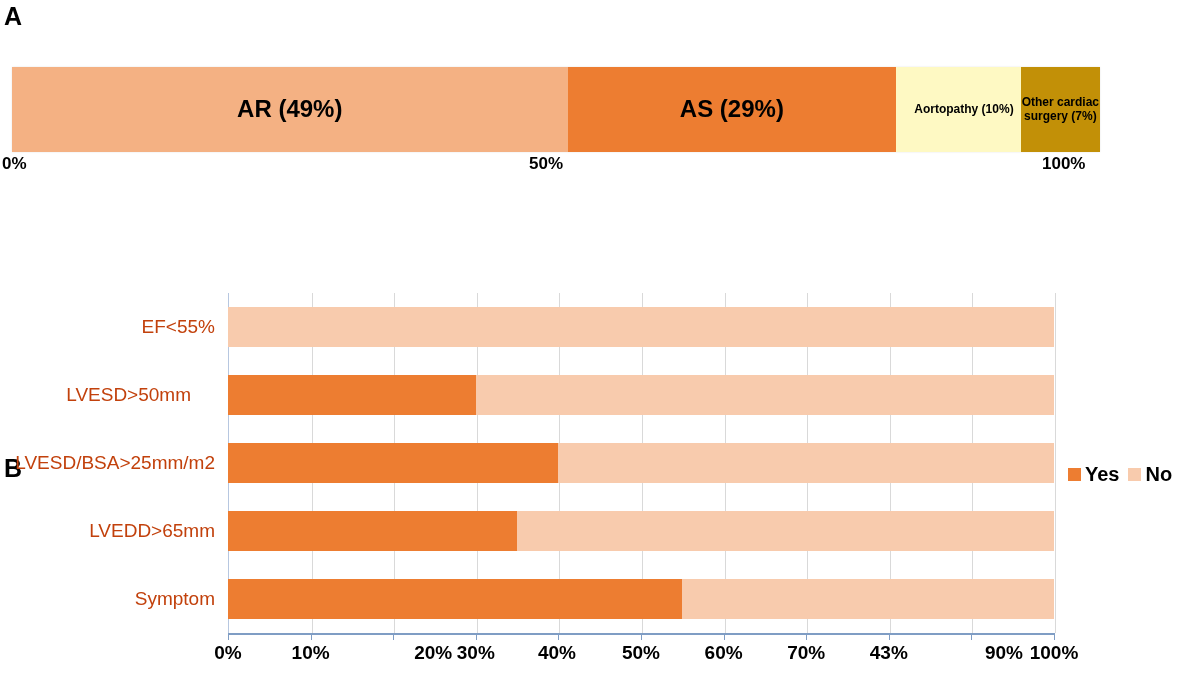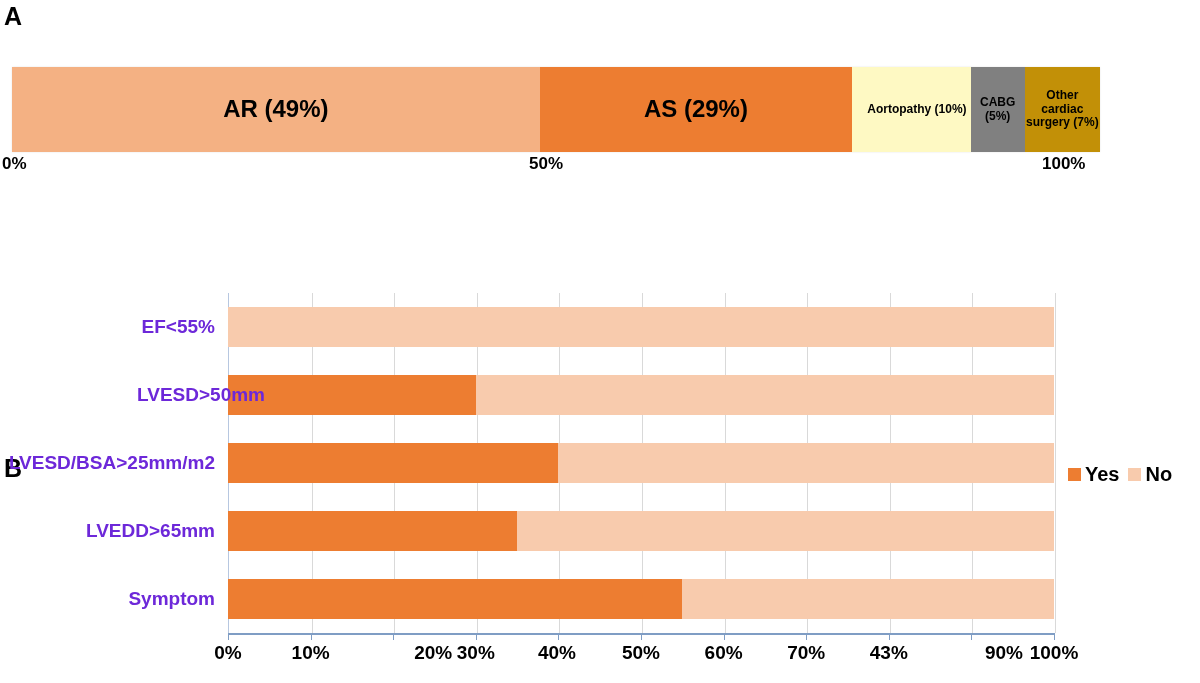--- a/index.html
+++ b/index.html
@@ -129,22 +129,22 @@
     display: flex;
     flex-direction: row;
   }
   .bseg {
     height: 100%;
   }
   .brow-label {
     position: absolute;
     right: 1060px;
     font-size: 19px;
-    font-weight: bold;
-    color: #6d28d9;
+    font-weight: normal;
+    color: #c2410c;
     white-space: nowrap;
     text-align: right;
     line-height: 40px;
     height: 40px;
   }
 
   .axis-b-tick {
     position: absolute;
     top: 414px;
     font-size: 19px;
@@ -190,23 +190,20 @@
 
   <div id="panel-a-bar">
       <div class="seg seg-big" style="flex: 49 0 0px; background: rgb(244, 177, 131);">
         <span class="seg-label">AR (49%)</span>
       </div>
       <div class="seg seg-big" style="flex: 29 0 0px; background: rgb(237, 125, 49);">
         <span class="seg-label">AS (29%)</span>
       </div>
       <div class="seg seg-small" style="flex: 10 0 0px; background: #fef9c3; padding-left: 11px;">
         <span class="seg-label" style="white-space: normal; word-break: normal;">Aortopathy (10%)</span>
-      </div>
-      <div class="seg seg-small" style="flex: 5 0 0px; background: rgb(128, 128, 128);">
-        <span class="seg-label" style="white-space: normal; word-break: normal;">CABG (5%)</span>
       </div>
       <div class="seg seg-small" style="flex: 7 0 0px; background: rgb(194, 144, 7);">
         <span class="seg-label" style="white-space: normal; word-break: normal;">Other cardiac surgery (7%)</span>
       </div>
     </div>
 
   <div id="panel-a-axis">
       <div class="axis-a-tick" style="left: 2px;">0%</div>
       <div class="axis-a-tick" style="left: 529px;">50%</div>
       <div class="axis-a-tick" style="left: 1042px;">100%</div>
@@ -241,21 +238,21 @@
       </div>
     </div>
 <div class="brow" style="left: 228px; top: 79px; width: 826px;">
       <div class="bseg" style="width: 826px; background: rgb(248, 203, 173);"></div>
     </div>
     <div class="brow-label" style="top: 79px; right: 985px;">EF&lt;55%</div>
     <div class="brow" style="left: 228px; top: 147px; width: 826px;">
       <div class="bseg" style="width: 247.8px; background: rgb(237, 125, 49);"></div>
       <div class="bseg" style="width: 578.2px; background: rgb(248, 203, 173);"></div>
     </div>
-    <div class="brow-label" style="top: 147px; right: 935px;">LVESD&gt;50mm</div>
+    <div class="brow-label" style="top: 147px; right: 1009px;">LVESD&gt;50mm</div>
     <div class="brow" style="left: 228px; top: 215px; width: 826px;">
       <div class="bseg" style="width: 330.4px; background: rgb(237, 125, 49);"></div>
       <div class="bseg" style="width: 495.6px; background: rgb(248, 203, 173);"></div>
     </div>
     <div class="brow-label" style="top: 215px; right: 985px;">LVESD/BSA&gt;25mm/m2</div>
     <div class="brow" style="left: 228px; top: 283px; width: 826px;">
       <div class="bseg" style="width: 289.1px; background: rgb(237, 125, 49);"></div>
       <div class="bseg" style="width: 536.9px; background: rgb(248, 203, 173);"></div>
     </div>
     <div class="brow-label" style="top: 283px; right: 985px;">LVEDD&gt;65mm</div>

